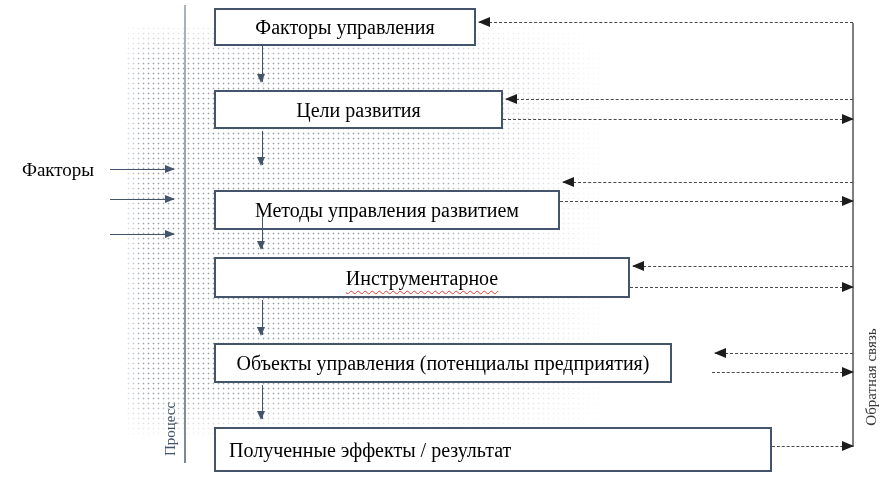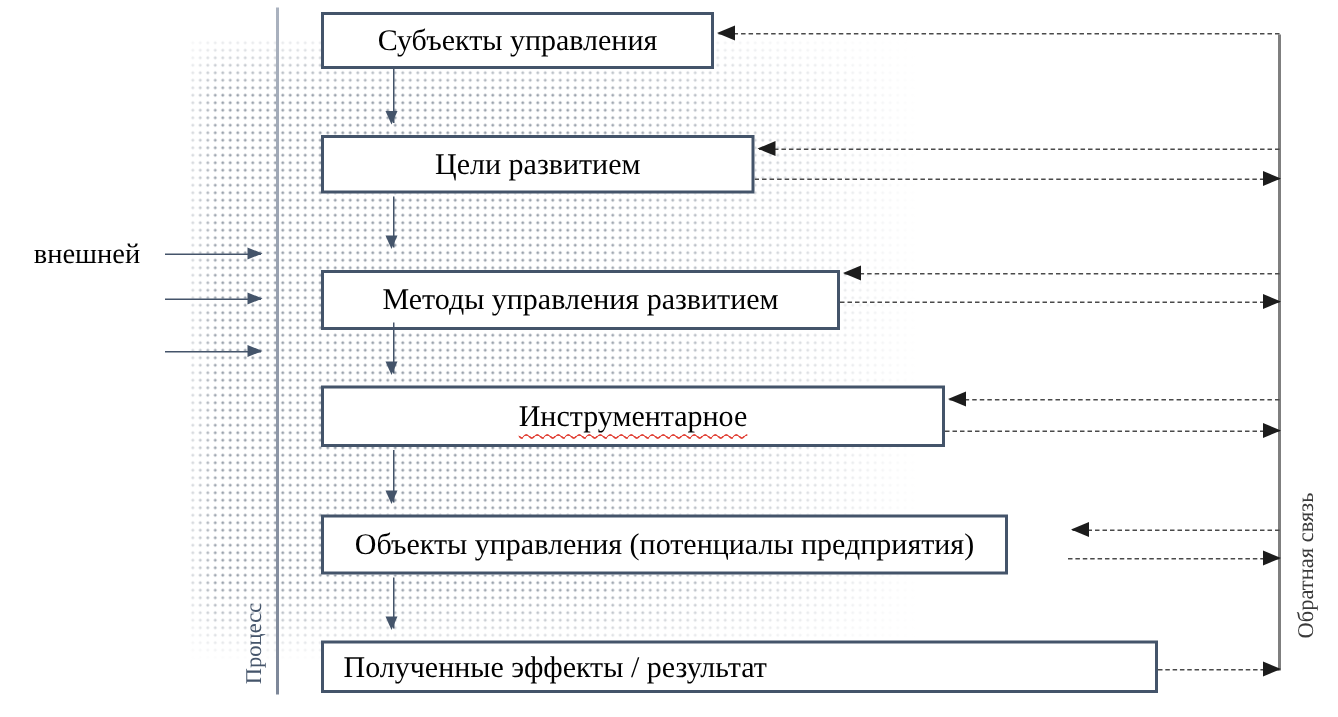--- a/index.html
+++ b/index.html
@@ -25,24 +25,24 @@
   .vline-left{left:184px;top:5px;width:2px;height:458px;background:linear-gradient(#aab2bf,#7d8799);}
   .vline-right{left:852px;top:23px;width:2px;height:424px;background:#7f7f7f;}
   
   .box{
     position:absolute;z-index:2;background:#fff;border:2px solid #44546A;
     display:flex;align-items:center;justify-content:center;
     font-size:20px;line-height:1.1;box-sizing:border-box;white-space:nowrap;
   }
   .box-1{left:214px;top:8px;width:262px;height:38px;}
   .box-2{left:214px;top:90px;width:289px;height:39px;}
-  .box-3{left:214px;top:180px;width:346px;height:40px;}
+  .box-3{left:214px;top:190px;width:346px;height:40px;}
   .box-4{left:214px;top:257px;width:416px;height:41px;flex-direction:column;}
   .box-5{left:214px;top:343px;width:458px;height:40px;}
-  .box-6{left:214px;top:427px;width:558px;height:35px;justify-content:flex-start;padding-left:13px;}
+  .box-6{left:214px;top:427px;width:558px;height:45px;justify-content:flex-start;padding-left:13px;}
   .spell{
     text-decoration-line:underline;text-decoration-style:wavy;
     text-decoration-color:#e03c31;text-decoration-thickness:1px;
     text-underline-offset:5px;text-decoration-skip-ink:none;
   }
   
   .varrow{position:absolute;z-index:2;width:0;border-left:1.5px solid #44546A;}
   .varrow::after{
     content:"";position:absolute;left:-5.6px;bottom:-1px;width:0;height:0;
     border-top:9px solid #44546A;border-left:4.8px solid transparent;border-right:4.8px solid transparent;
@@ -97,31 +97,31 @@
 <body>
 
 <div id="stage">
 
   <div class="dots"></div>
 
   <div class="vline vline-left"></div>
   <div class="vline vline-right"></div>
 
   <div class="factors">
-    <div>внешней</div>
+    <div>Факторы</div>
   </div>
   <div class="harrow ha-1"></div>
   <div class="harrow ha-2"></div>
   <div class="harrow ha-3"></div>
 
   <div class="box box-1">
-    <span>Субъекты управления</span>
+    <span>Факторы управления</span>
   </div>
   <div class="box box-2">
-    <span>Цели развитием</span>
+    <span>Цели развития</span>
   </div>
   <div class="box box-3">
     <span>Методы управления развитием</span>
   </div>
   <div class="box box-4">
     <span class="spell">Инструментарное</span>
   </div>
   <div class="box box-5">
     <span>Объекты управления (потенциалы предприятия)</span>
   </div>

